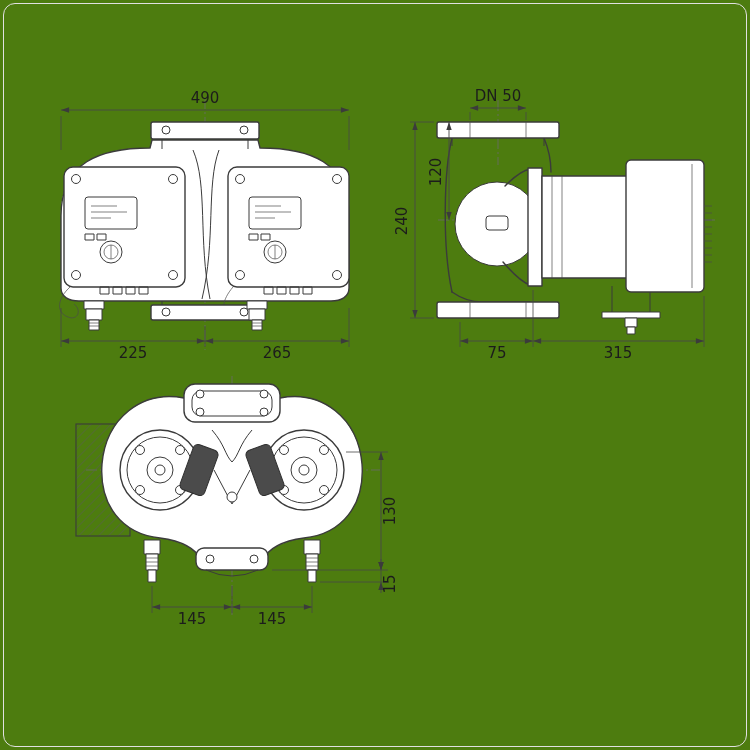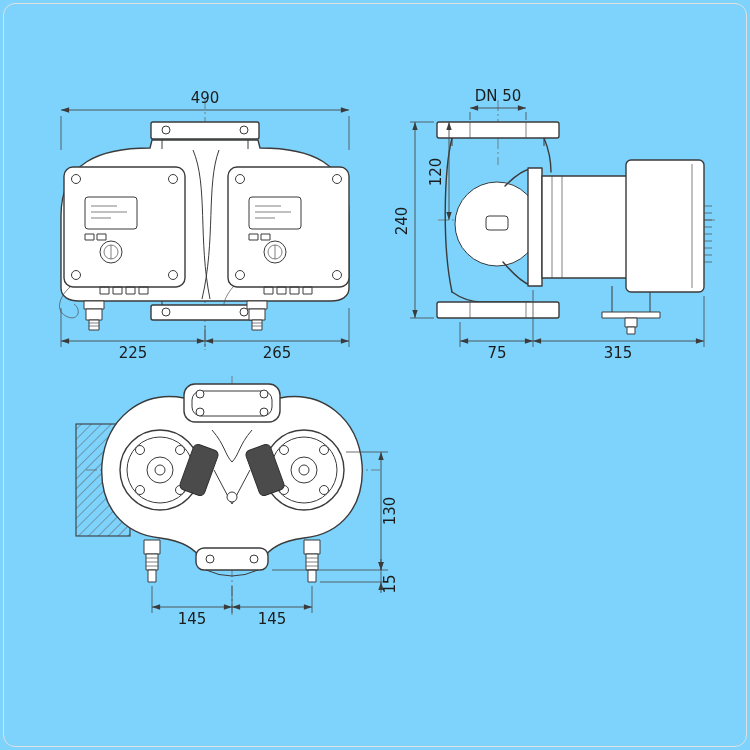--- a/index.html
+++ b/index.html
@@ -1,16 +1,16 @@
 <!DOCTYPE html>
 <html><head>
 <meta charset="utf-8">
 <style>
   html,body{margin:0;padding:0;background:#fff;}
-  .stage{position:relative;width:750px;height:750px;background:#7dd3fc;font-family:"DejaVu Sans","Liberation Sans",sans-serif;}
+  .stage{position:relative;width:750px;height:750px;background:#4d7c0f;font-family:"DejaVu Sans","Liberation Sans",sans-serif;}
   .frame{position:absolute;inset:3px;border:1px solid #e0e0e0;border-radius:12px;pointer-events:none;}
   svg{position:absolute;inset:0;}
   
   .ol{stroke:#3b3b3b;stroke-width:1.4;fill:none;stroke-linecap:round;stroke-linejoin:round;}
   .dl{stroke:#3b3b3b;stroke-width:1;fill:none;stroke-linejoin:round;}
   .tl{stroke:#4a4a4a;stroke-width:.7;fill:none;}
   .cl{stroke:#6a6a6a;stroke-width:.8;fill:none;stroke-dasharray:11 3 2 3;}
   .xl{stroke:#474747;stroke-width:.8;fill:none;}
   .dim{stroke:#474747;stroke-width:.9;fill:none;}
   .wf{fill:#fff;}

